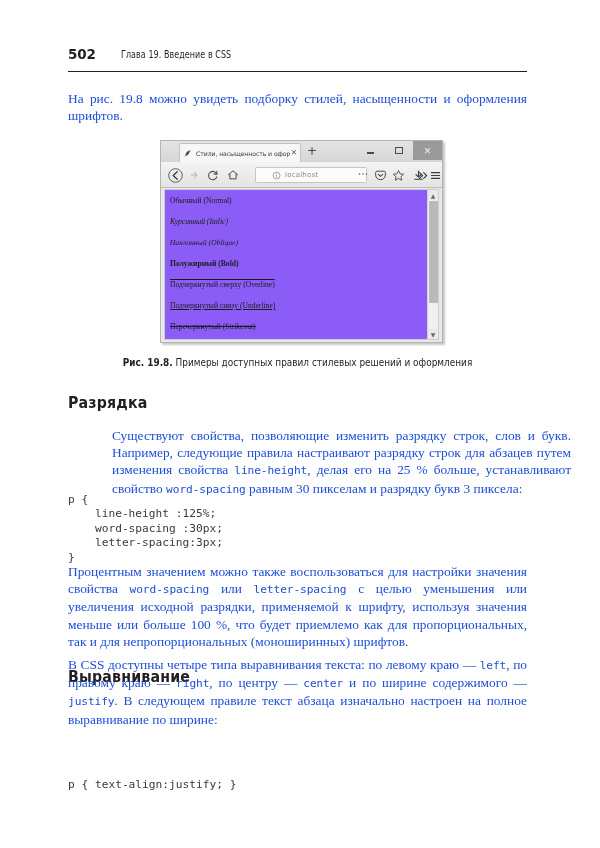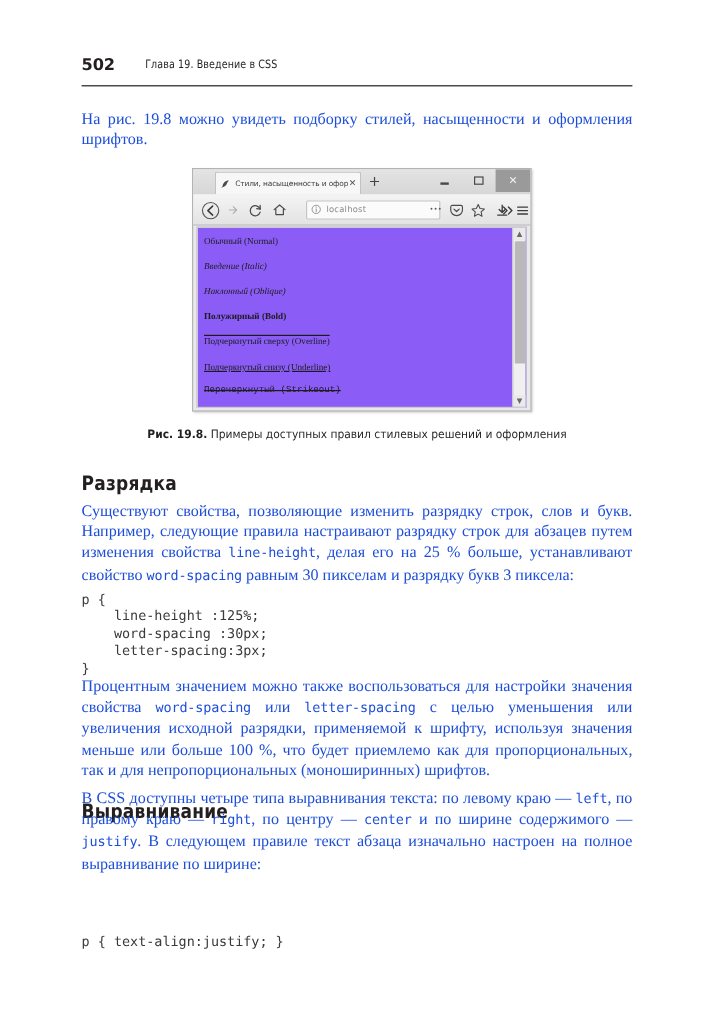--- a/index.html
+++ b/index.html
@@ -239,21 +239,21 @@
     left: 94px;
     top: 5px;
     width: 112px;
     height: 16px;
     background: #fbfbfb;
     border: 1px solid #c6c6c6;
     border-radius: 1.5px;
     box-sizing: border-box;
     display: flex;
     align-items: center;
-    padding-left: 3px;
+    padding-left: 16px;
   }
   .urltext {
     font-family: "DejaVu Sans", sans-serif;
     font-size: 7px;
     color: #8a8a8a;
     margin-left: 4px;
     letter-spacing: 0.2px;
   }
 
   
@@ -284,21 +284,21 @@
     line-height: 9px;
     display: block;
     width: fit-content;
     white-space: nowrap;
   }
   .spec.italic { font-style: italic; }
   .spec.oblique { font-style: italic; transform: skewX(-3deg); }
   .spec.bold { font-weight: bold; }
   .spec.overline { text-decoration: overline; }
   .spec.underline { text-decoration: underline; }
-  .spec.strike { text-decoration: line-through; font-family: Liberation Mono, monospace; }
+  .spec.strike { text-decoration: line-through; }
 
   
   .vscroll {
     position: absolute;
     right: 0; top: 0;
     width: 11px;
     height: 149px;
     background: #f0f0f0;
     border-left: 1px solid #d2d2d2;
     box-sizing: border-box;
@@ -431,21 +431,21 @@
         <div class="navicon" style="left:265px;">
           <svg width="13" height="13" viewBox="0 0 16 16">
             <path d="M3 4.5 H13 M3 8 H13 M3 11.5 H13" stroke="#3c3c3c" stroke-width="1.4" stroke-linecap="round"></path>
           </svg>
         </div>
       </div>
 
       <div class="viewport">
         <div class="content">
           <span class="spec">Обычный (Normal)</span>
-          <span class="spec italic">Введение (Italic)</span>
+          <span class="spec italic">Курсивный (Italic)</span>
           <span class="spec oblique">Наклонный (Oblique)</span>
           <span class="spec bold">Полужирный (Bold)</span>
           <span class="spec overline">Подчеркнутый сверху (Overline)</span>
           <span class="spec underline">Подчеркнутый снизу (Underline)</span>
           <span class="spec strike">Перечеркнутый (Strikeout)</span>
         </div>
         <div class="vscroll">
           <div class="sbtn up">▲</div>
           <div class="sthumb"></div>
           <div class="sbtn down">▼</div>
@@ -455,21 +455,21 @@
     </div>
   </div>
 
   <div class="caption" style="top:357px;">
     <b>Рис. 19.8.</b>
     <span>Примеры доступных правил стилевых решений и оформления</span>
   </div>
 
   <div class="h2" style="top:393px;">Разрядка</div>
 
-  <div class="para" style="top:417px;">
+  <div class="para" style="top:427px;margin-left:44px;">
     <span>Существуют свойства, позволяющие изменить разрядку строк, слов и букв. Например, следующие правила настраивают разрядку строк для абзацев путем изменения свойства </span><span class="mono">line-height</span><span>, делая его на 25 % больше, устанавливают свойство </span><span class="mono">word-spacing</span><span> равным 30 пикселам и разрядку букв 3 пиксела:</span>
   </div>
 
   <div class="code" style="top:493px;">p {
     line-height :125%;
     word-spacing :30px;
     letter-spacing:3px;
 }</div>
 
   <div class="para" style="top:563px;">

